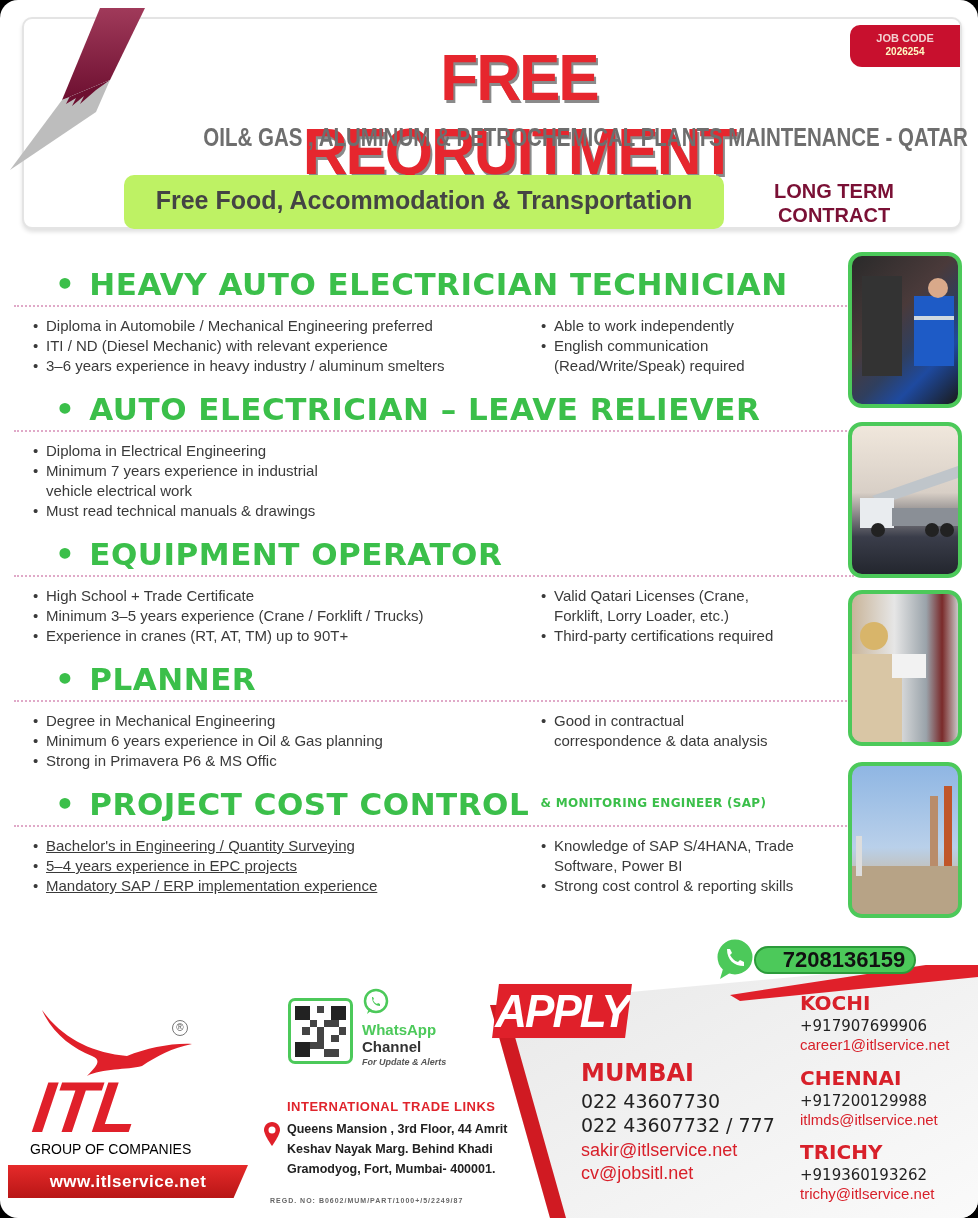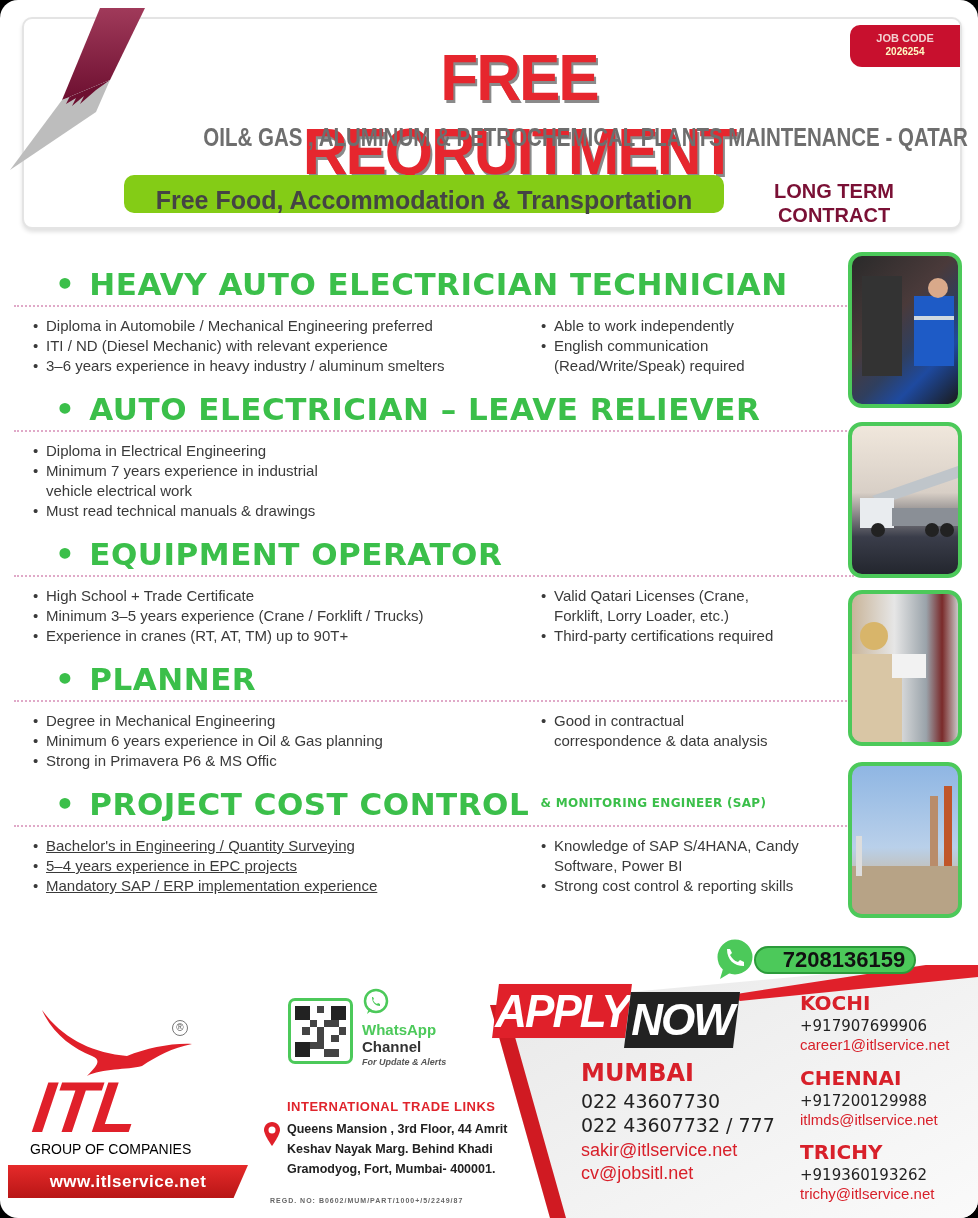--- a/index.html
+++ b/index.html
@@ -7,21 +7,21 @@
   body { font-family: "Liberation Sans", sans-serif; }
   .page { position: absolute; left: 0; top: 0; width: 978px; height: 1218px; background: #fff; border-radius: 18px; overflow: hidden; }
 
   
   .header-card { position: absolute; left: 22px; top: 17px; width: 940px; height: 212px; border: 2px solid #e4e4e4; border-radius: 10px; background: #fff; box-shadow: 0 3px 4px rgba(0,0,0,0.12); }
   .flag { position: absolute; left: 0; top: 0; }
   .job-code { position: absolute; right: 0; top: 6px; width: 110px; height: 42px; background: #c8102e; border-radius: 10px 0 0 12px; color: #f3d0d0; text-align: center; font-weight: bold; font-size: 11px; padding-top: 6px; line-height: 14px; }
   .job-code .num { color: #fef9c3; font-size: 10px; }
   .title { position: absolute; left: 200px; top: 26px; width: 590px; text-align: center; font-family: "Liberation Sans", sans-serif; font-weight: bold; font-size: 62px; color: #e6262e; letter-spacing: -2px; text-shadow: 2px 3px 0 #8a8a8a; transform: scaleY(1.05); line-height: 70px; }
   .subtitle { position: absolute; left: 110px; top: 104px; width: 770px; text-align: center; font-weight: bold; font-size: 25px; color: #6e6e6e; transform: scaleX(0.82); transform-origin: center; letter-spacing: 0px; white-space: nowrap; }
-  .perks { position: absolute; left: 100px; top: 156px; width: 600px; height: 38px; background: #84cc16; border-radius: 10px; text-align: center; line-height: 50px; font-size: 25px; font-weight: bold; color: #444; }
+  .perks { position: absolute; left: 100px; top: 156px; width: 600px; height: 54px; background: #bef264; border-radius: 10px; text-align: center; line-height: 50px; font-size: 25px; font-weight: bold; color: #444; }
   .contract { position: absolute; left: 730px; top: 160px; width: 160px; text-align: center; font-weight: bold; font-size: 20px; color: #7a1035; line-height: 24px; }
 
   
   .job { position: absolute; left: 0; width: 850px; }
   .job-title { position: absolute; left: 55px; font-family: "DejaVu Sans", sans-serif; font-weight: bold; font-size: 31px; color: #3bbf4a; white-space: nowrap; letter-spacing: 0.5px; }
   .job-title .dot { margin-right: 14px; }
   .job-title .small { font-size: 12px; letter-spacing: 0.3px; vertical-align: 8px; }
   .divider { position: absolute; left: 14px; width: 840px; border-top: 2px dotted #e0a9c8; }
   .col { position: absolute; font-size: 15px; color: #3a3a3a; line-height: 20px; list-style: none; }
   .col li { position: relative; padding-left: 14px; }
@@ -147,21 +147,21 @@
 
   <div class="job" style="top:782px;height:120px;">
     <div class="job-title" style="top:4px;"><span class="dot">•</span><span>PROJECT COST CONTROL</span> <span class="small">&amp; MONITORING ENGINEER (SAP)</span></div>
     <div class="divider" style="top:43px;"></div>
     <ul class="col col-left" style="top:54px;text-decoration:underline;">
       <li>Bachelor's in Engineering / Quantity Surveying</li>
       <li>5–4 years experience in EPC projects</li>
       <li>Mandatory SAP / ERP implementation experience</li>
     </ul>
     <ul class="col col-right" style="top:54px;">
-      <li>Knowledge of SAP S/4HANA, Candy</li>
+      <li>Knowledge of SAP S/4HANA, Trade</li>
       <li class="cont">Software, Power BI</li>
       <li>Strong cost control &amp; reporting skills</li>
     </ul>
   </div>
 
   <div class="photo" style="top:252px;background:linear-gradient(135deg,#2a2a2a 0%,#4a3a3a 40%,#2f3f5f 60%,#1e4aa0 75%,#1a1a1a 100%);">
     <svg width="106" height="148" viewBox="0 0 106 148">
         <rect x="62" y="40" width="40" height="70" fill="#1e5bc6"></rect>
         <circle cx="86" cy="32" r="10" fill="#d9a98a"></circle>
         <rect x="62" y="60" width="40" height="4" fill="#cfd8e0"></rect>
@@ -252,21 +252,20 @@
     <polygon points="240,30 488,-8 488,12 250,36" fill="#e0202a"></polygon>
     <polygon points="0,40 16,40 76,253 60,253" fill="#d01a22"></polygon>
   </svg>
   <svg class="wa-big" width="48" height="48" viewBox="0 0 48 48">
     <circle cx="24" cy="22" r="19" fill="#4cc95a" stroke="#fff" stroke-width="3"></circle>
       <path d="M9 44 L12 34 L19 38 Z" fill="#4cc95a"></path>
     <path d="M16 14 C16 25, 23 31, 33 31 L33 27 L29 25 L27 27 C23 26, 21 23, 19 20 L21 18 L19 14 Z" fill="#fff"></path>
   </svg>
   <div class="wa-pill">7208136159</div>
   <div class="apply">APPLY</div>
-  <div class="now">NOW</div>
 
   <div class="city" style="left:581px;top:1059px;font-size:24px;">MUMBAI</div>
   <div class="phone" style="left:581px;top:1090px;font-size:19px;">022 43607730</div>
   <div class="phone" style="left:581px;top:1114px;font-size:19px;">022 43607732 / 777</div>
   <div class="email" style="left:581px;top:1140px;font-size:18px;">sakir@itlservice.net</div>
   <div class="email" style="left:581px;top:1163px;font-size:18px;">cv@jobsitl.net</div>
 
   <div class="city" style="left:800px;top:991px;font-size:20px;">KOCHI</div>
   <div class="phone" style="left:800px;top:1017px;font-size:15px;">+917907699906</div>
   <div class="email" style="left:800px;top:1036px;font-size:15px;">career1@itlservice.net</div>

